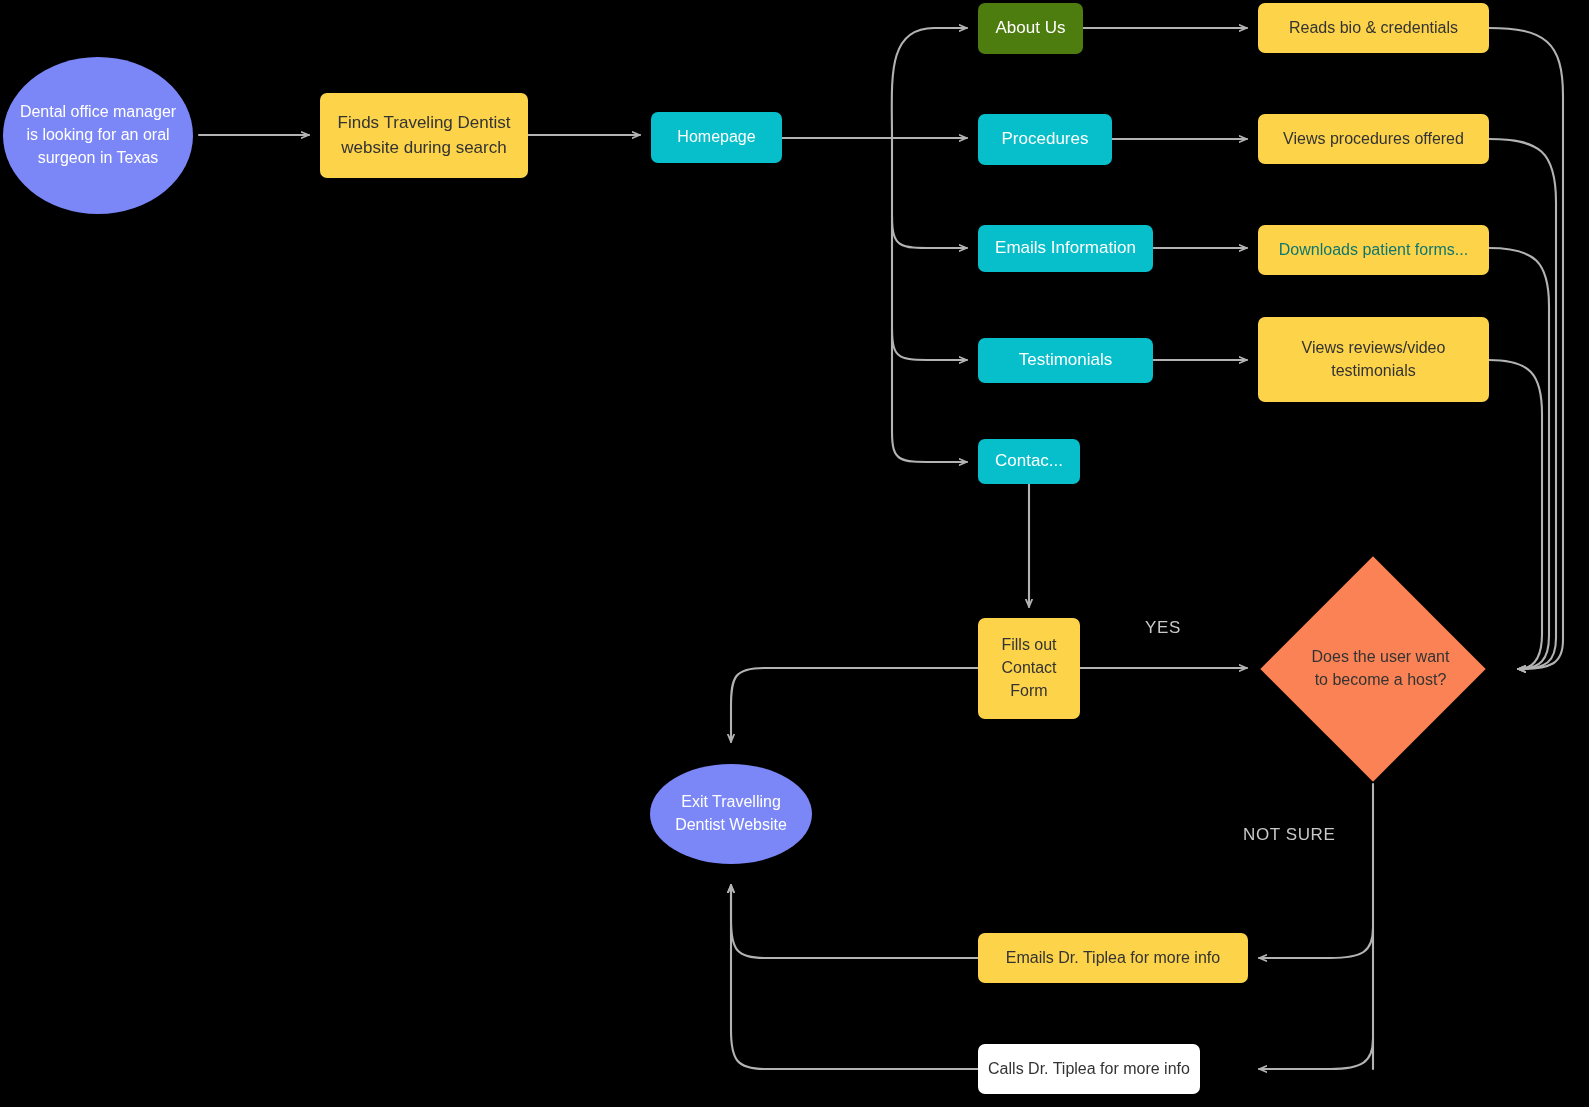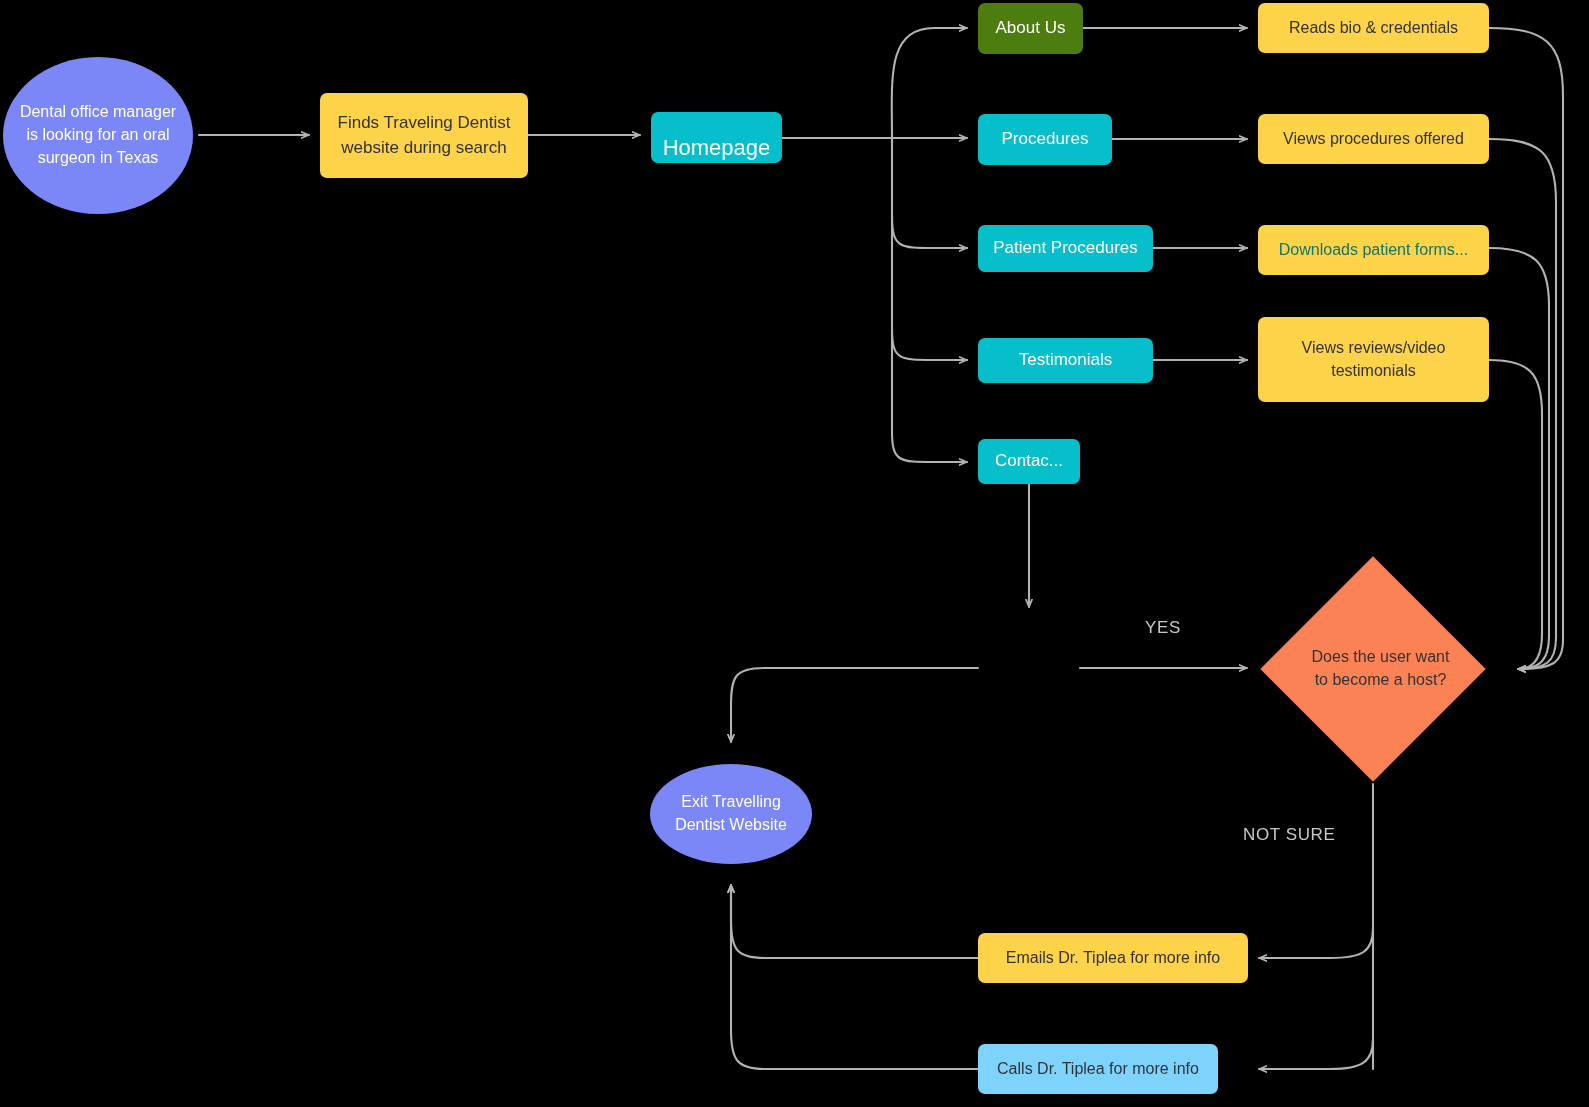--- a/index.html
+++ b/index.html
@@ -125,34 +125,34 @@
   </svg>
 
   <div class="node node-ellipse" style="left:3px; top:57px; width:190px; height:157px; background:#7b86f7; color:#ffffff; font-size:16px; padding:0 16px;">
     <span>Dental office manager is looking for an oral surgeon in Texas</span>
   </div>
 
   <div class="node node-rect" style="left:320px; top:93px; width:208px; height:85px; background:#fcd349; color:#333333; font-size:17px; padding:0 12px;">
     <span>Finds Traveling Dentist website during search</span>
   </div>
 
-  <div class="node node-rect" style="left:651px; top:112px; width:131px; height:51px; background:#06bfcb; color:#ffffff; font-size:22px;align-items:flex-end;">
+  <div class="node node-rect" style="left:651px; top:112px; width:131px; height:51px; background:#06bfcb; color:#ffffff; font-size:16px;">
     <span>Homepage</span>
   </div>
 
   <div class="node node-rect" style="left:978px; top:3px; width:105px; height:51px; background:#4d7c0f; color:#ffffff; font-size:17px;">
     <span>About Us</span>
   </div>
 
   <div class="node node-rect" style="left:978px; top:114px; width:134px; height:51px; background:#06bfcb; color:#ffffff; font-size:17px;">
     <span>Procedures</span>
   </div>
 
   <div class="node node-rect" style="left:978px; top:225px; width:175px; height:47px; background:#06bfcb; color:#ffffff; font-size:17px;">
-    <span>Patient Procedures</span>
+    <span>Emails Information</span>
   </div>
 
   <div class="node node-rect" style="left:978px; top:338px; width:175px; height:45px; background:#06bfcb; color:#ffffff; font-size:17px;">
     <span>Testimonials</span>
   </div>
 
   <div class="node node-rect" style="left:978px; top:439px; width:102px; height:45px; background:#06bfcb; color:#ffffff; font-size:17px;">
     <span>Contac...</span>
   </div>
 
@@ -165,37 +165,40 @@
   </div>
 
   <div class="node node-rect" style="left:1258px; top:225px; width:231px; height:50px; background:#fcd349; color:#0f766e; font-size:16px; padding:0 10px;">
     <span>Downloads patient forms...</span>
   </div>
 
   <div class="node node-rect" style="left:1258px; top:317px; width:231px; height:85px; background:#fcd349; color:#333333; font-size:16px; padding:16px 22px;">
     <span>Views reviews/video testimonials</span>
   </div>
 
+  <div class="node node-rect" style="left:978px; top:618px; width:102px; height:101px; background:#fcd349; color:#333333; font-size:16px; padding:0 18px;">
+    <span>Fills out Contact Form</span>
+  </div>
 
   <div class="node node-diamond" style="left:1258px; top:554px; width:230px; height:230px; color:#333333; font-size:16px;">
     <svg class="diamond-shape" viewBox="0 0 100 100" preserveAspectRatio="none">
       <polygon points="50,1 99,50 50,99 1,50" fill="#fb8254"></polygon>
     </svg>
     <span class="diamond-label">Does the user want to become a host?</span>
   </div>
 
   <div class="node node-rect" style="left:978px; top:933px; width:270px; height:50px; background:#fcd349; color:#333333; font-size:16px; padding:0 10px;">
     <span>Emails Dr. Tiplea for more info</span>
   </div>
 
   <div class="node node-ellipse" style="left:650px; top:764px; width:162px; height:100px; background:#7b86f7; color:#ffffff; font-size:16px; padding:0 14px;">
     <span>Exit Travelling Dentist Website</span>
   </div>
 
-  <div class="node node-rect" style="left:978px; top:1044px; width:240px; height:50px; background:#7dd3fc; color:#333333; font-size:16px; padding:0 10px;">
+  <div class="node node-rect" style="left:978px; top:1044px; width:222px; height:50px; background:#ffffff; color:#333333; font-size:16px; padding:0 10px;">
     <span>Calls Dr. Tiplea for more info</span>
   </div>
 
   <div class="edge-label" style="left:1145px; top:618px;">YES</div>
 
   <div class="edge-label" style="left:1243px; top:825px;">NOT SURE</div>
 
 </div>
 
 </body></html>

